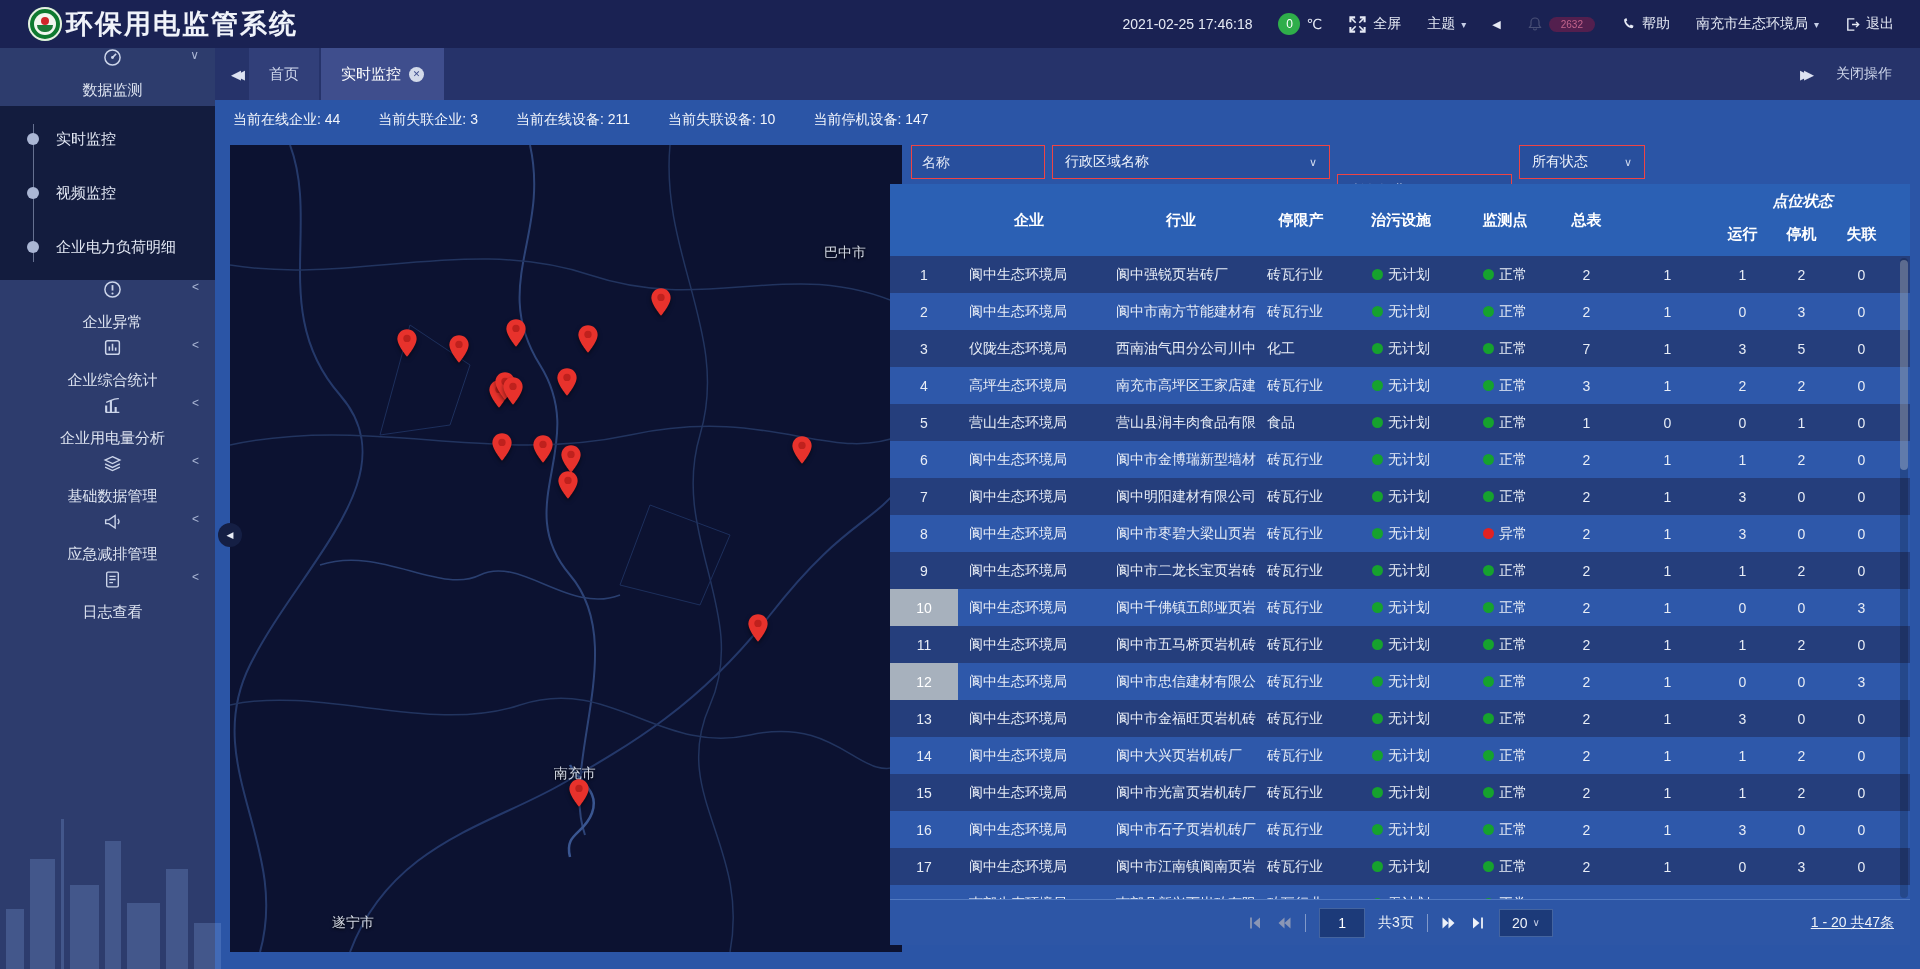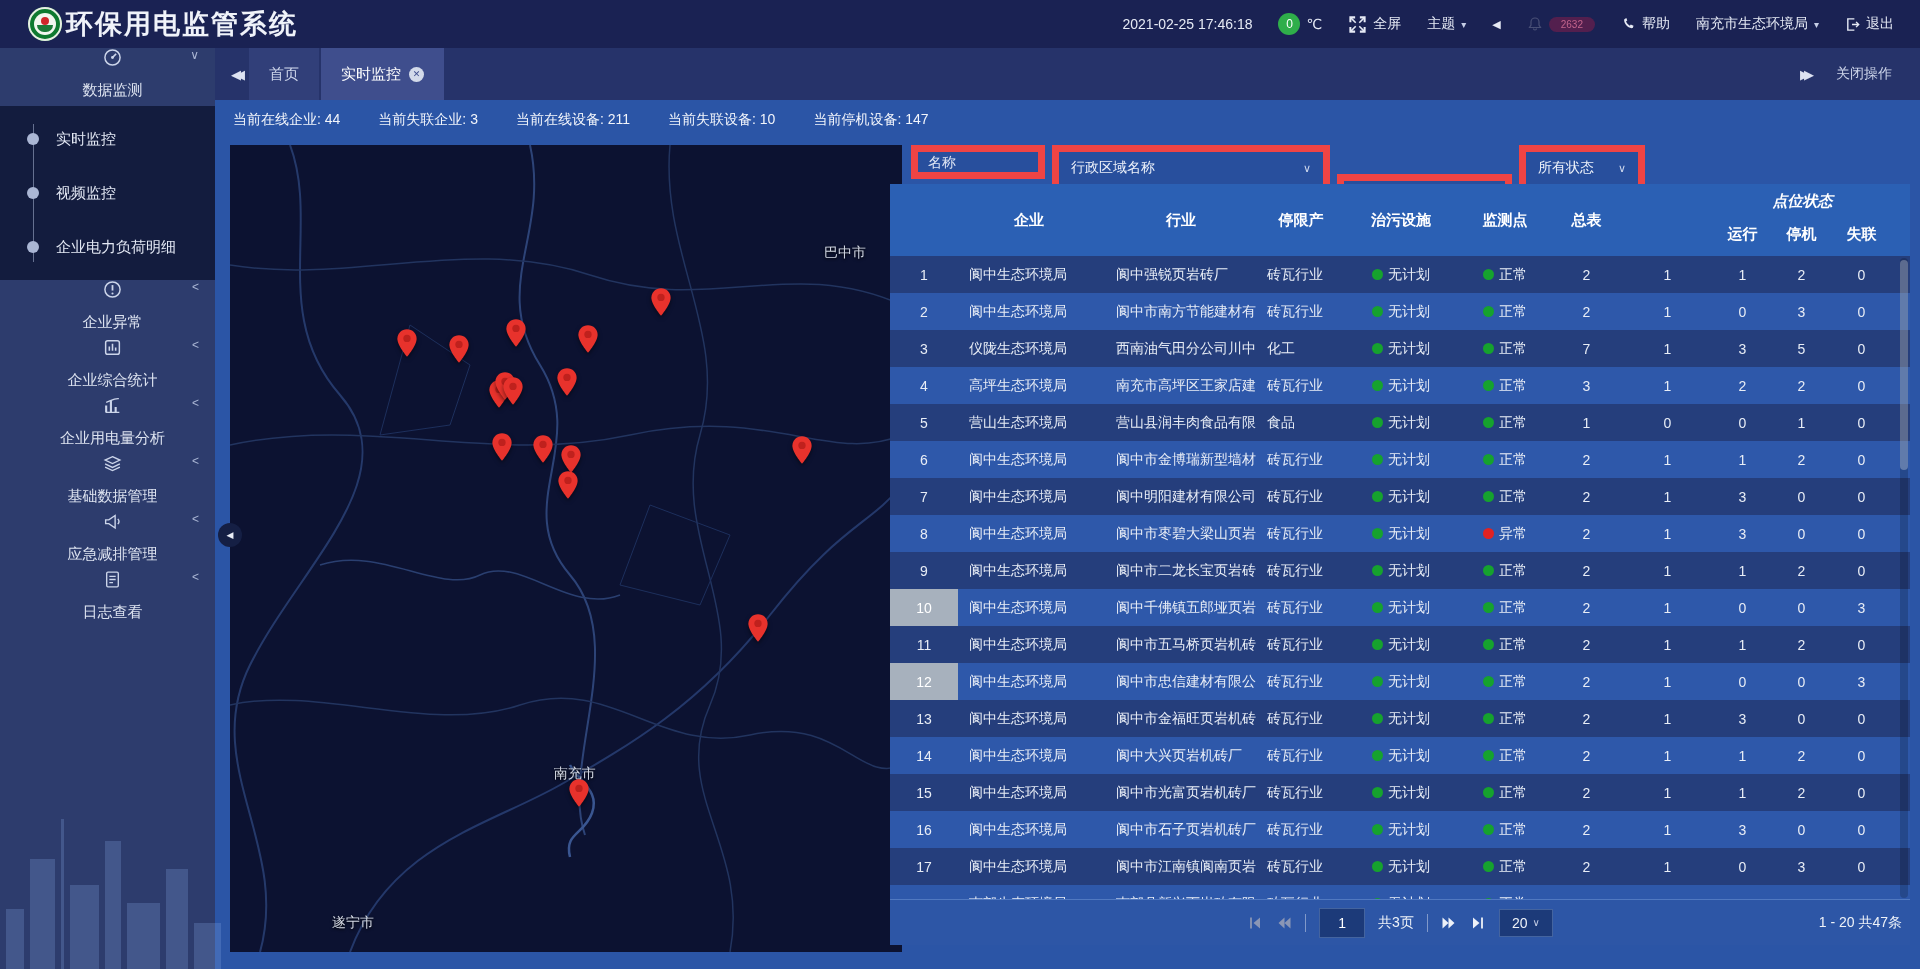--- a/index.html
+++ b/index.html
@@ -57,21 +57,21 @@
   .city-label{position:absolute;color:#d5dae6;font-size:14px;transform:translate(-50%,-50%);
               text-shadow:0 1px 3px #000;white-space:nowrap;}
   .lbl-0{left:91.5%;top:13.4%;} .lbl-1{left:51.3%;top:78%;} .lbl-2{left:18.3%;top:96.4%;}
   .pin{position:absolute;width:22px;height:30px;transform:translate(-50%,-100%);filter:drop-shadow(0 2px 2px rgba(0,0,0,.5));cursor:pointer;}
   .map-toggle{position:absolute;left:3px;top:423px;width:24px;height:24px;border-radius:50%;background:#151f44;
               color:#e8ecf5;display:flex;align-items:center;justify-content:center;font-size:9px;z-index:4;cursor:pointer;}
 
   
   .panel{position:absolute;left:675px;top:45px;width:1020px;height:800px;}
   .filters{position:absolute;left:0;top:0;width:100%;height:34px;display:flex;gap:7px;padding-left:21px;box-sizing:border-box;font-size:14px;}
-  .fbox{background:#284f9d;border:7px solid #ef4444;box-sizing:border-box;height:34px;color:#eef2fa;}
+  .fbox{background:#284f9d;border:1px solid #ef4444;box-sizing:border-box;height:34px;color:#eef2fa;}
   .name-input{width:134px;padding:0 10px;font-size:14px;font-family:inherit;outline:none;}
   .name-input::placeholder{color:#dfe6f4;opacity:1;}
   .sel{display:flex;align-items:center;justify-content:space-between;padding:16px 12px;cursor:pointer;}
   .sel.w1{width:278px;} .sel.w2{width:175px;margin-top:29px;} .sel.w3{width:126px;}
   .sel .caret{font-size:11px;color:#cfd9ee;}
 
   .grid-cols{display:grid;grid-template-columns:68px 142px 162px 78px 122px 86px 77px 85px 65px 53px 67px 1fr;}
   .thead{position:absolute;left:0;top:39px;width:100%;height:72px;background:#2b60b4;color:#fff;
          font-size:15px;font-weight:bold;grid-template-rows:28px 44px;}
   .th{grid-row:1/3;display:flex;align-items:center;justify-content:center;}
@@ -93,21 +93,21 @@
   .scrollthumb{position:absolute;left:0;top:2px;width:8px;height:210px;background:rgba(255,255,255,.28);border-radius:4px;cursor:pointer;}
 
   .pager{position:absolute;left:0;bottom:0;width:100%;height:45px;background:#2d56a6;border-top:1px solid rgba(90,130,200,.8);
          display:flex;align-items:center;font-size:14px;color:#eef2f8;}
   .pager-center{margin:0 auto;display:flex;align-items:center;gap:13px;}
   .pg-ico{width:16px;height:16px;cursor:pointer;}
   .pg-sep{width:1px;height:18px;background:rgba(255,255,255,.4);}
   .page-input{width:40px;height:26px;background:#1c3a79;border:1px solid #44649f;color:#fff;text-align:center;font-size:14px;font-family:inherit;}
   .size-sel{width:52px;height:26px;background:#1c3a79;border:1px solid #44649f;display:flex;align-items:center;
             justify-content:center;gap:5px;cursor:pointer;}
-  .range{position:absolute;right:8px;white-space:nowrap;}
+  .range{position:absolute;right:16px;white-space:nowrap;text-decoration:underline;}
 </style>
 </head>
 <body>
 
 <div class="page">
 
   <header class="topbar">
     <div class="logo">
         <div class="inner"></div>
       </div>

